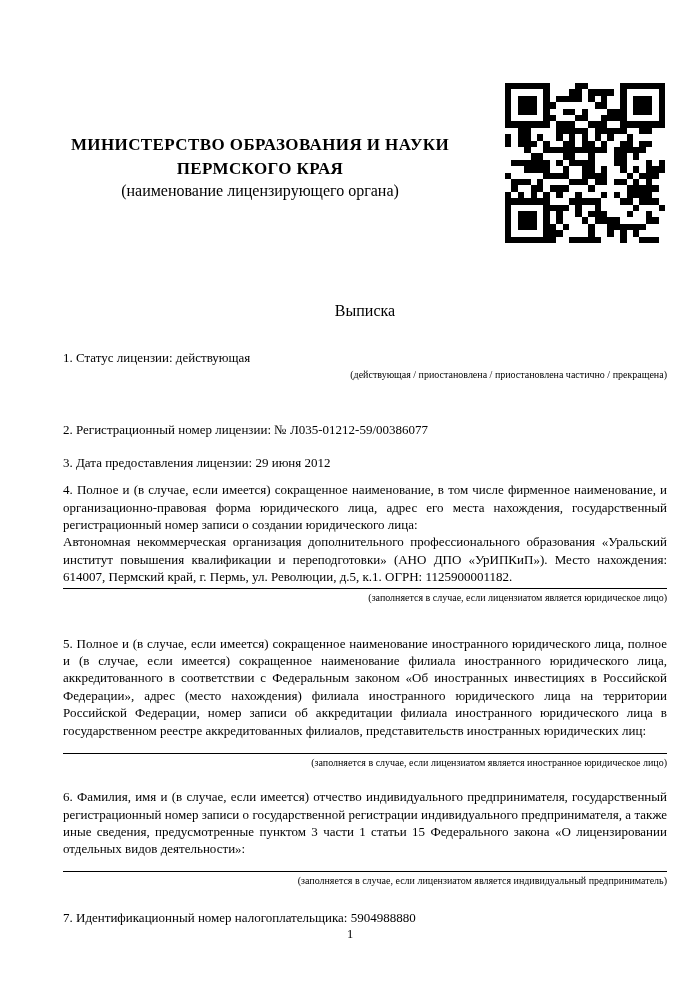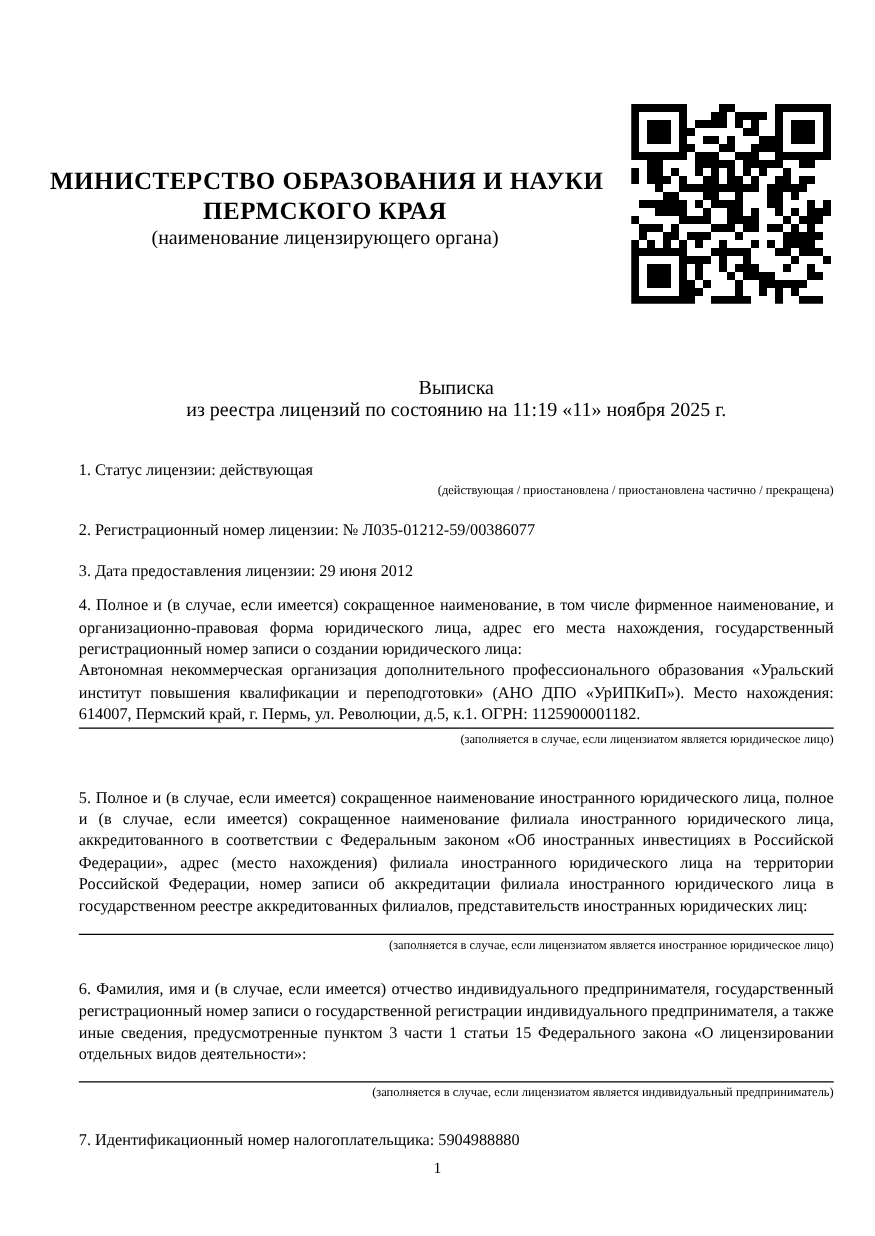--- a/index.html
+++ b/index.html
@@ -11,21 +11,21 @@
     font-family:"Liberation Serif","DejaVu Serif",serif;
     color:#000000;
     overflow:hidden;
   }
   
   .ministry{
     position:absolute;left:40px;top:133px;width:440px;
     text-align:center;
   }
   .ministry-title{
-    font-weight:bold;font-size:20px;line-height:24px;
+    font-weight:bold;font-size:17px;line-height:24px;
     letter-spacing:0.4px;white-space:nowrap;
   }
   .ministry-caption{
     font-size:16px;line-height:13px;margin-top:3px;
   }
   .qr{
     position:absolute;left:505px;top:83px;
     width:160px;height:160px;
   }
   
@@ -38,21 +38,21 @@
   .item{margin:0;}
   .para{text-align:justify;}
   .caption{
     text-align:right;font-size:10px;line-height:13px;margin-top:2px;
   }
   .rule{
     border-top:1.5px solid #000;height:0;margin-top:2px;
   }
   .spacer12{height:12px;}
   .spacer11{height:11px;}
-  .mb24{margin-bottom:16px;}
+  .mb24{margin-bottom:40px;}
   .mb15{margin-bottom:15px;}
   .mb12{margin-bottom:10px;}
   .mb18{margin-bottom:18px;}
   .mb19{margin-bottom:19px;margin-top:31px;}
   .mb22{margin-bottom:22px;}
   .page-number{
     position:absolute;left:0;right:0;bottom:47px;
     text-align:center;font-size:12.5px;
   }
 </style>
@@ -397,21 +397,20 @@
       <rect x="18" y="24" width="1" height="1"></rect>
       <rect x="21" y="24" width="1" height="1"></rect>
       <rect x="22" y="24" width="1" height="1"></rect>
       <rect x="23" y="24" width="1" height="1"></rect>
     </svg>
 
   <div class="content">
 
     <div class="doc-title">
       <div>Выписка</div>
-      <div>из реестра лицензий по состоянию на 11:19 «11» ноября 2025 г.</div>
     </div>
 
     <section class="item mb24">
       <div class="para">1. Статус лицензии: действующая</div>
       <div class="caption">(действующая / приостановлена / приостановлена частично / прекращена)</div>
     </section>
 
     <section class="item mb15">
       <div class="para">2. Регистрационный номер лицензии: № Л035-01212-59/00386077</div>
     </section>

